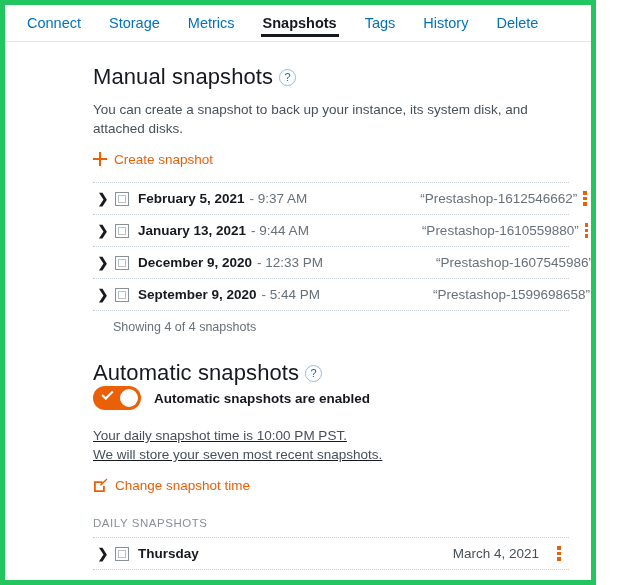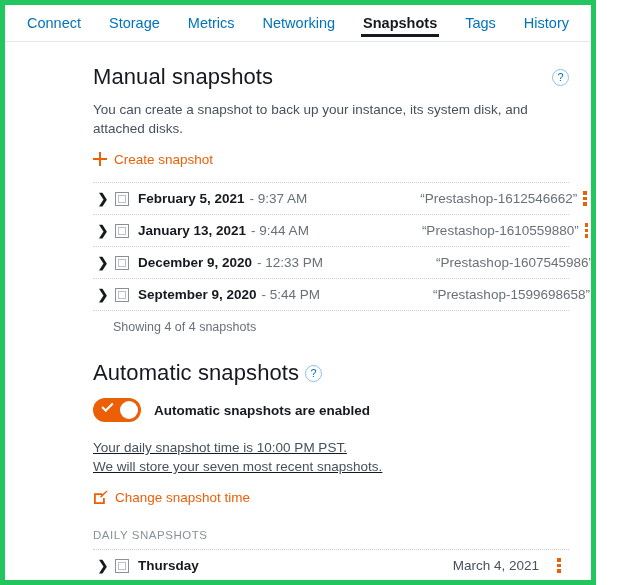--- a/index.html
+++ b/index.html
@@ -68,21 +68,21 @@
   .section-title {
     font-size: 22px;
     font-weight: normal;
     color: #16191f;
     margin: 0;
     padding: 0;
     display: flex;
     align-items: center;
     letter-spacing: 0.1px;
   }
-  .h-manual { padding-top: 22px; justify-content: space-between; }
+  .h-manual { padding-top: 22px; }
 
   .help-icon {
     display: inline-block;
     width: 17px;
     height: 17px;
     border-radius: 50%;
     border: 1.4px solid #8ec0e4;
     color: #0073bb;
     font-size: 11px;
     line-height: 15px;
@@ -221,21 +221,20 @@
   .showing {
     font-size: 12.5px;
     color: #687078;
     padding: 9px 0 0 20px;
   }
 
   
   .toggle-line {
     display: flex;
     align-items: center;
-    margin-top: 12px;
   }
   .toggle {
     position: relative;
     width: 48px;
     height: 24px;
     border-radius: 12px;
     background: #eb5f07;
     cursor: pointer;
     flex: 0 0 48px;
   }
@@ -289,23 +288,20 @@
   <div class="tabbar">
     <div class="tab">
         <span>Connect</span>
       </div>
     <div class="tab">
         <span>Storage</span>
       </div>
     <div class="tab">
         <span>Metrics</span>
       </div>
-    <div class="tab">
-        <span>Networking</span>
-      </div>
     <div class="tab active">
         <span>Snapshots</span>
       </div>
     <div class="tab">
         <span>Tags</span>
       </div>
     <div class="tab">
         <span>History</span>
       </div>
     <div class="tab">

